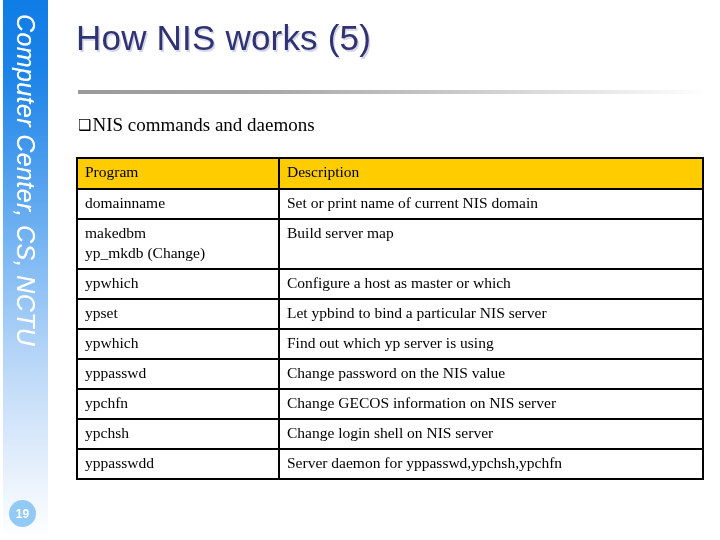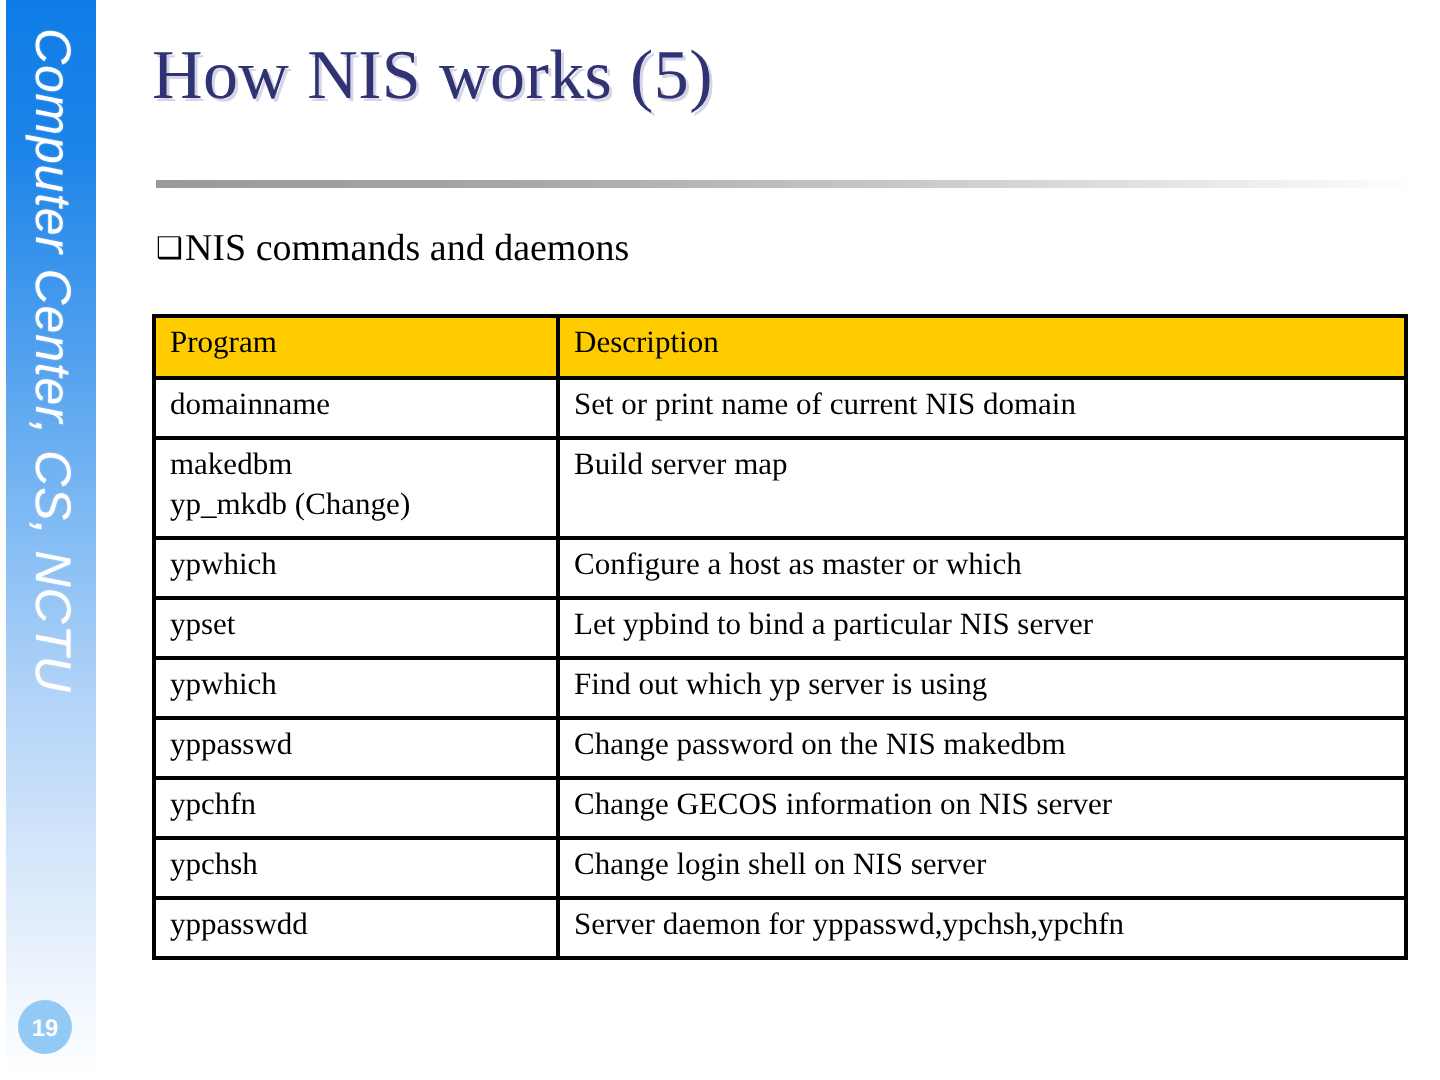--- a/index.html
+++ b/index.html
@@ -81,21 +81,21 @@
     line-height: 1;
     font-weight: bold;
   }
 
   
   #title {
     position: absolute;
     left: 76px;
     top: 18px;
     color: #2f3273;
-    font-family: Liberation Serif, serif;
+    font-family: Liberation Sans, sans-serif;
     font-size: 35px;
     font-weight: 400;
     line-height: 1.12;
     letter-spacing: 0.2px;
     white-space: nowrap;
     text-shadow: 1.5px 1.5px 0 rgba(150,150,190,0.40);
   }
 
   
   #divider {
@@ -220,21 +220,21 @@
       <tr>
         <td>
           <span class="sub-line">ypwhich</span>
         </td>
         <td>Find out which yp server is using</td>
       </tr>
       <tr>
         <td>
           <span class="sub-line">yppasswd</span>
         </td>
-        <td>Change password on the NIS makedbm</td>
+        <td>Change password on the NIS value</td>
       </tr>
       <tr>
         <td>
           <span class="sub-line">ypchfn</span>
         </td>
         <td>Change GECOS information on NIS server</td>
       </tr>
       <tr>
         <td>
           <span class="sub-line">ypchsh</span>

